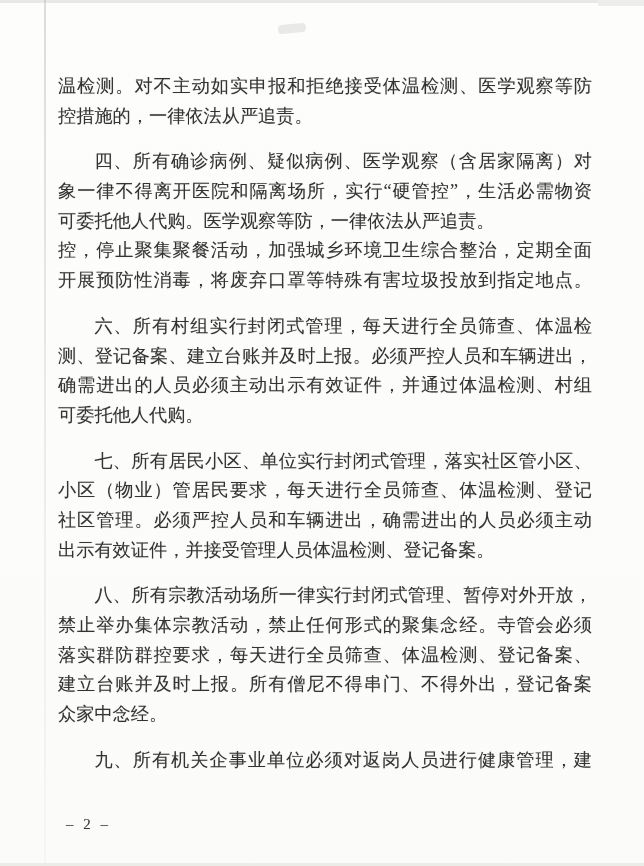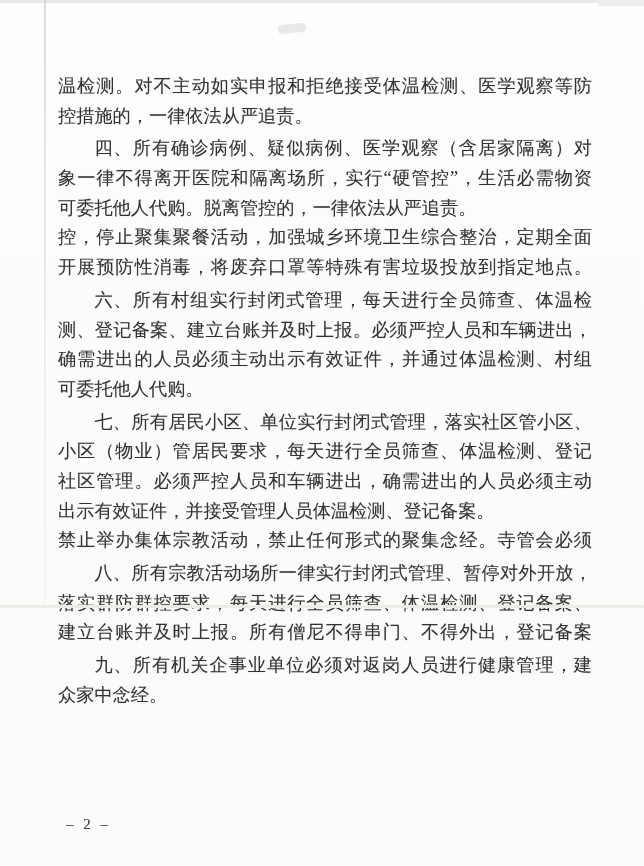--- a/index.html
+++ b/index.html
@@ -6,21 +6,21 @@
     margin: 0;
     padding: 0;
     width: 644px;
     height: 866px;
     background: #fbfbfa;
     overflow: hidden;
   }
   .page {
     position: relative;
     width: 644px;
-    height: 608px;
+    height: 866px;
     background: linear-gradient(180deg, #fdfdfc 0%, #fcfcfb 60%, #fbfbf9 100%);
     font-family: "Liberation Serif", "DejaVu Serif", serif;
   }
   .edge-top {
     position: absolute;
     top: 0; left: 0; right: 0;
     height: 3px;
     background: #e8e8e6;
   }
   .edge-bottom {
@@ -82,21 +82,21 @@
   .e {
     text-align: center;
     text-align-last: left;
   }
   
   .i {
     text-indent: 36.4px;
   }
   
   .p {
-    margin-top: 3px;
+    margin-top: 16px;
   }
   .page-number {
     position: absolute;
     left: 66px;
     top: 816px;
     font-size: 15px;
     letter-spacing: 3px;
     color: #3a3a3a;
     font-family: "Liberation Serif", "DejaVu Serif", serif;
     text-shadow: 0 0 1px rgba(70,70,70,0.25);
@@ -110,36 +110,36 @@
   <div class="edge-top"></div>
   <div class="corner-shade"></div>
   <div class="fold-line"></div>
   <div class="smudge"></div>
 
   <div class="body-text">
     <div class="line f">温检测。对不主动如实申报和拒绝接受体温检测、医学观察等防</div>
     <div class="line e">控措施的，一律依法从严追责。</div>
     <div class="line f i p">四、所有确诊病例、疑似病例、医学观察（含居家隔离）对</div>
     <div class="line f">象一律不得离开医院和隔离场所，实行“硬管控”，生活必需物资</div>
-    <div class="line e">可委托他人代购。脱离管控的，一律依法从严追责。</div>
+    <div class="line e">可委托他人代购。医学观察等防，一律依法从严追责。</div>
     <div class="line f">控，停止聚集聚餐活动，加强城乡环境卫生综合整治，定期全面</div>
     <div class="line f">开展预防性消毒，将废弃口罩等特殊有害垃圾投放到指定地点。</div>
     <div class="line f i p">六、所有村组实行封闭式管理，每天进行全员筛查、体温检</div>
     <div class="line f">测、登记备案、建立台账并及时上报。必须严控人员和车辆进出，</div>
     <div class="line f">确需进出的人员必须主动出示有效证件，并通过体温检测、村组</div>
     <div class="line e">可委托他人代购。</div>
     <div class="line f i p">七、所有居民小区、单位实行封闭式管理，落实社区管小区、</div>
     <div class="line f">小区（物业）管居民要求，每天进行全员筛查、体温检测、登记</div>
     <div class="line f">社区管理。必须严控人员和车辆进出，确需进出的人员必须主动</div>
     <div class="line e">出示有效证件，并接受管理人员体温检测、登记备案。</div>
+    <div class="line f i p">八、所有宗教活动场所一律实行封闭式管理、暂停对外开放，</div>
     <div class="line f">禁止举办集体宗教活动，禁止任何形式的聚集念经。寺管会必须</div>
-    <div class="line f i p">八、所有宗教活动场所一律实行封闭式管理、暂停对外开放，</div>
     <div class="line f">落实群防群控要求，每天进行全员筛查、体温检测、登记备案、</div>
     <div class="line f">建立台账并及时上报。所有僧尼不得串门、不得外出，登记备案</div>
+    <div class="line e">众家中念经。</div>
     <div class="line f i p">九、所有机关企事业单位必须对返岗人员进行健康管理，建</div>
-    <div class="line e">众家中念经。</div>
   </div>
 
   <div class="page-number">– 2 –</div>
 
   <div class="edge-bottom"></div>
 
 </div>
 
 </body></html>

